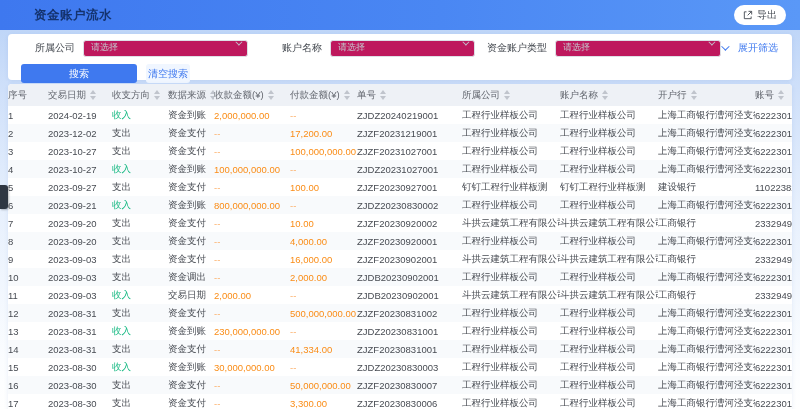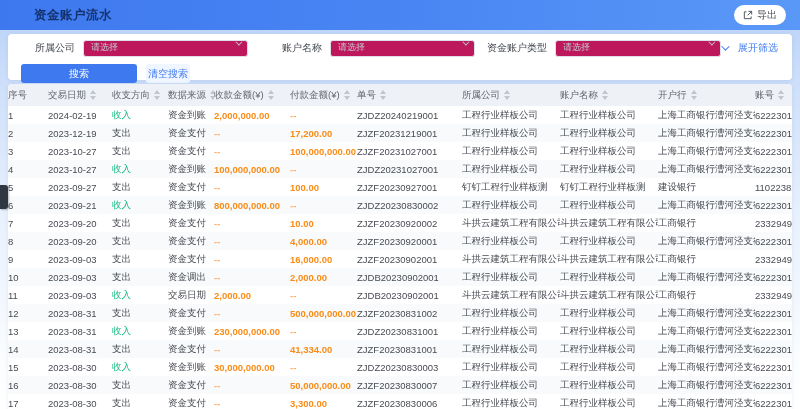--- a/index.html
+++ b/index.html
@@ -84,21 +84,21 @@
     white-space: nowrap; overflow: hidden;
   }
   tbody tr:nth-child(even) { background: #f8fafc; }
   td.pad, th.pad { }
   .th-inner { display: inline-flex; align-items: center; gap: 4px; cursor: pointer; }
   .carets { display: inline-flex; flex-direction: column; }
   .caret { width: 0; height: 0; border-left: 3px solid transparent; border-right: 3px solid transparent; }
   .caret.up { border-bottom: 4px solid #c0c4cc; margin-bottom: 2px; }
   .caret.down { border-top: 4px solid #c0c4cc; }
   .dir-in { color: #0fb77f; }
-  .amount { color: #fa8c16; font-weight: bold; }
+  .amount { color: #fa8c16; }
   .amount.dash { color: #fcae67; }
   
   .drawer-handle {
     position: absolute; left: 0; top: 185px; width: 8px; height: 24px;
     background: #2f3742; border-radius: 0 3px 3px 0; cursor: pointer;
     box-shadow: 1px 1px 2px rgba(0,0,0,.25);
   }
 </style>
 </head>
 <body>
@@ -246,21 +246,21 @@
           <td class="amount">2,000,000.00</td>
           <td class="amount dash">--</td>
           <td>ZJDZ20240219001</td>
           <td>工程行业样板公司</td>
           <td>工程行业样板公司</td>
           <td>上海工商银行漕河泾支行</td>
           <td>6222301111</td>
         </tr>
         <tr>
           <td class="pad">2</td>
-          <td>2023-12-19</td>
+          <td>2023-12-02</td>
           <td>支出</td>
           <td>资金支付</td>
           <td class="amount dash">--</td>
           <td class="amount">17,200.00</td>
           <td>ZJZF20231219001</td>
           <td>工程行业样板公司</td>
           <td>工程行业样板公司</td>
           <td>上海工商银行漕河泾支行</td>
           <td>6222301111</td>
         </tr>

